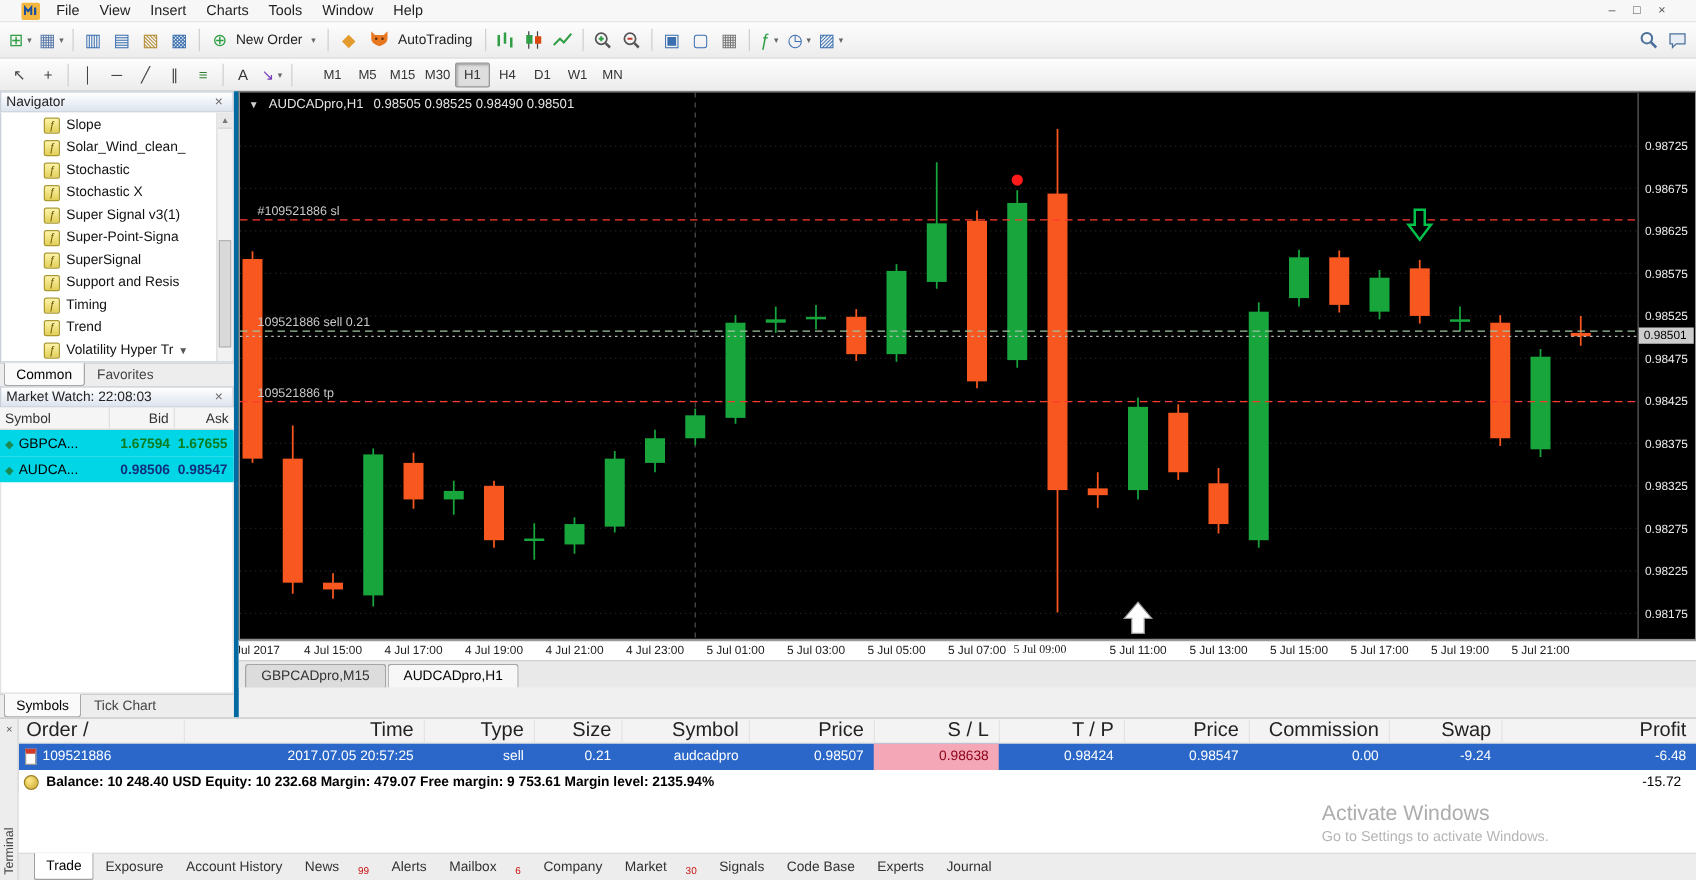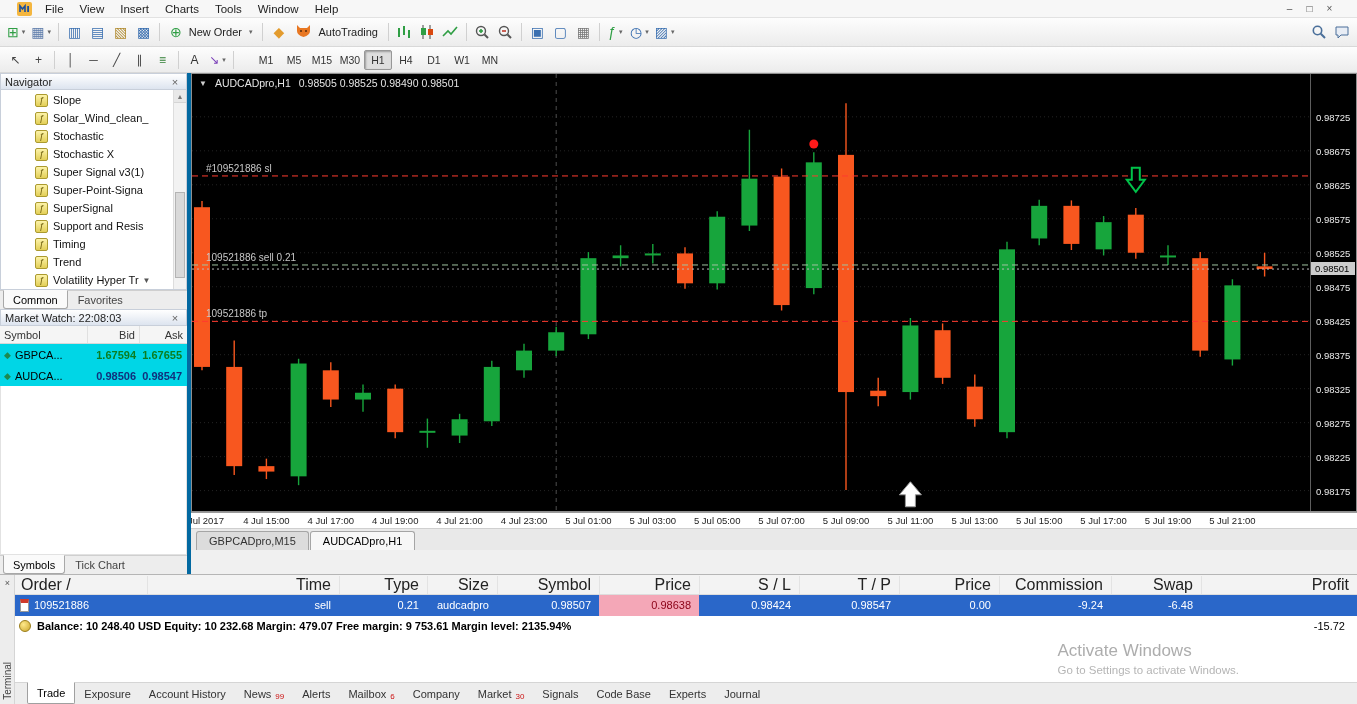--- a/index.html
+++ b/index.html
@@ -92,21 +92,21 @@
 .t-balance{height:19px;flex:0 0 19px;display:flex;align-items:center;font-weight:bold;font-size:11px;color:#000;padding-left:4px;gap:6px;background:#fff}
 .bal-icon{width:12px;height:12px;border-radius:50%;background:radial-gradient(circle at 35% 35%,#ffe98a,#caa52c);border:1px solid #9a7d18;display:inline-block;flex:0 0 12px}
 .t-profit{margin-left:auto;padding-right:12px;font-weight:normal}
 .t-fill{flex:1;position:relative;background:#fff}
 .watermark{position:absolute;right:118px;top:6px;color:#adadad}
 .wm1{font-size:17px}
 .wm2{font-size:11.5px;margin-top:3px;color:#b5b5b5}
 .term-tabs{height:22px;flex:0 0 22px;background:#ededed;border-top:1px solid #d5d5d5;display:flex;align-items:stretch;padding-left:12px}
 .term-tab{padding:0 9px;display:flex;align-items:center;font-size:11px;color:#333}
 .term-tab.active{background:#fff;border:1px solid #a0a0a0;border-top-color:#fff;margin-top:-1px;border-radius:0 0 2px 2px;color:#000}
-.badge{color:#cc1111;font-size:8px;margin-left:4px;align-self:flex-end;padding-bottom:3px}
+.badge{color:#cc1111;font-size:8px;margin-left:15px;align-self:flex-end;padding-bottom:3px}
 
 
 .statusbar{height:24px;flex:0 0 24px;background:#f0f0f0;border-top:1px solid #d0d0d0;display:flex;align-items:center;font-size:11px;color:#222;padding:0 8px}
 .sb-help{flex:0 0 630px}
 .sb-seg{border-left:1px solid #dcdcdc;padding:0 10px;height:100%;display:flex;align-items:center}
 .sb-default{flex:0 0 130px}
 .sb-spacer{flex:1}
 .sb-traffic{display:flex;align-items:center;gap:6px;flex:0 0 150px}
 .bars{display:flex;align-items:flex-end;gap:1px;height:12px}
 .bars span{width:3px;background:#19b24b;display:inline-block}
@@ -523,21 +523,21 @@
           <span class="tlab" style="left: 11px;">4 Jul 2017</span>
           <span class="tlab" style="left: 75.4px;">4 Jul 15:00</span>
           <span class="tlab" style="left: 139.8px;">4 Jul 17:00</span>
           <span class="tlab" style="left: 204.2px;">4 Jul 19:00</span>
           <span class="tlab" style="left: 268.6px;">4 Jul 21:00</span>
           <span class="tlab" style="left: 333px;">4 Jul 23:00</span>
           <span class="tlab" style="left: 397.4px;">5 Jul 01:00</span>
           <span class="tlab" style="left: 461.8px;">5 Jul 03:00</span>
           <span class="tlab" style="left: 526.2px;">5 Jul 05:00</span>
           <span class="tlab" style="left: 590.6px;">5 Jul 07:00</span>
-          <span class="tlab" style="left: 655px;">5 Jul 09:00</span>
+          <span class="tlab" style="left: 641px; font-family: Liberation Serif, serif;">5 Jul 09:00</span>
           <span class="tlab" style="left: 719.4px;">5 Jul 11:00</span>
           <span class="tlab" style="left: 783.8px;">5 Jul 13:00</span>
           <span class="tlab" style="left: 848.2px;">5 Jul 15:00</span>
           <span class="tlab" style="left: 912.6px;">5 Jul 17:00</span>
           <span class="tlab" style="left: 977px;">5 Jul 19:00</span>
           <span class="tlab" style="left: 1041.4px;">5 Jul 21:00</span>
         </div>
       <div class="chart-tabs" id="chart-tabs">
           <div class="ctab">GBPCADpro,M15</div>
           <div class="ctab active">AUDCADpro,H1</div>
@@ -563,20 +563,21 @@
           <div class="hcell">Price</div>
           <div class="hcell">Commission</div>
           <div class="hcell">Swap</div>
           <div class="hcell">Profit</div>
         </div>
       <div class="tgrid t-row" id="t-row">
           <div class="cell first">
             <span class="doc-icon"></span>
             <span>109521886</span>
           </div>
+          <div class="cell">2017.07.05 20:57:25</div>
           <div class="cell">sell</div>
           <div class="cell">0.21</div>
           <div class="cell">audcadpro</div>
           <div class="cell">0.98507</div>
           <div class="cell slcell">0.98638</div>
           <div class="cell">0.98424</div>
           <div class="cell">0.98547</div>
           <div class="cell">0.00</div>
           <div class="cell">-9.24</div>
           <div class="cell">-6.48</div>

